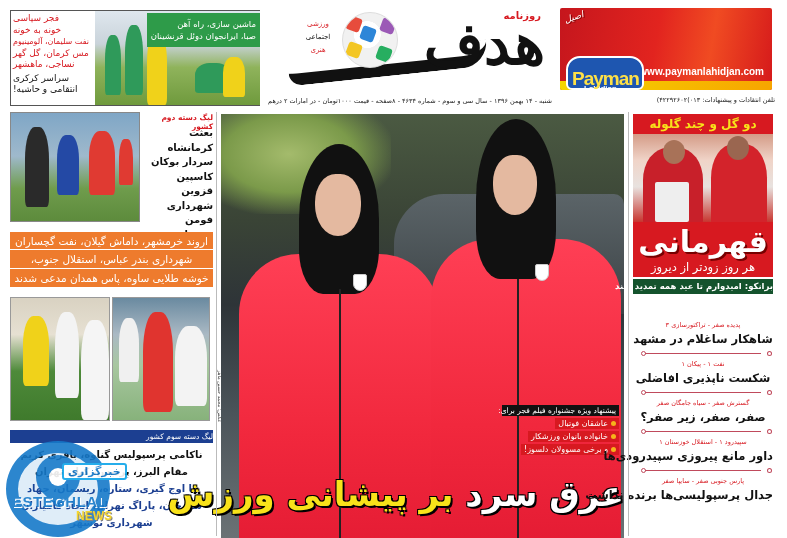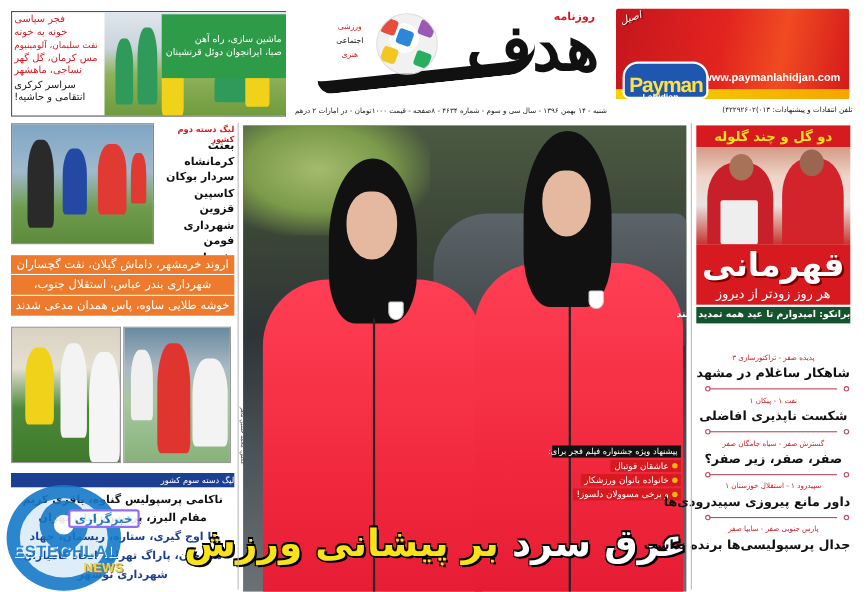--- a/index.html
+++ b/index.html
@@ -32,21 +32,21 @@
     .ball .p4 { left: 34px; top: 34px; background: #27ae60; }
     .ball .p5 { left: 4px; top: 4px; background: #e74c3c; }
     .logo-cats { position: absolute; left: 26px; top: 14px; width: 44px; text-align: center; font-size: 7px; line-height: 13px; }
     .logo-cats span { display: block; }
     .cat1 { color: #d71920; } .cat2 { color: #111; } .cat3 { color: #d71920; }
     .dateline { left: 262px; top: 97px; width: 296px; font-size: 6.5px; color: #222; text-align: center; white-space: nowrap; }
 
     
     .teaser { left: 10px; top: 10px; width: 250px; height: 96px; border: 1px solid #555; background: #fff; }
     .teaser-photo { position: absolute; left: 84px; top: 0; width: 165px; height: 94px; background: linear-gradient(180deg,#dfe7ee 0%,#c9d3da 35%,#8fb35b 60%,#6f9a3d 100%); overflow: hidden; }
-    .teaser-tag { position: absolute; right: 0; top: 2px; background: #2e9b49; color: #fff; font-size: 8.5px; padding: 17px 4px; line-height: 12px; text-align: right; }
+    .teaser-tag { position: absolute; right: 0; top: 2px; background: #2e9b49; color: #fff; font-size: 8.5px; padding: 5px 4px; line-height: 12px; text-align: right; }
     .teaser-text { position: absolute; left: 2px; top: 2px; width: 80px; text-align: left; font-weight: normal; font-size: 9px; line-height: 11.5px; }
     .teaser-red { color: #d71920; }
     .teaser-black { color: #111; margin-top: 2px; }
     .fig { position: absolute; border-radius: 40% 40% 10% 10%; }
 
     
     .lc-photo1 { left: 10px; top: 112px; width: 130px; height: 110px; background: linear-gradient(180deg,#7fa6c6 0%,#9fb9cc 40%,#6f9c4c 70%,#5d8b3c 100%); border: 1px solid #888; overflow: hidden; }
     .lc-tag1 { left: 143px; top: 113px; width: 70px; font-size: 7.5px; color: #d71920; text-align: right; font-weight: bold; }
     .lc-list1 { left: 143px; top: 126px; width: 70px; text-align: right; font-weight: bold; font-size: 10px; line-height: 14.5px; color: #111; }
 
@@ -59,21 +59,21 @@
 
     .lc-bar { left: 10px; top: 430px; width: 203px; height: 13px; background: #1c3f91; color: #fff; font-size: 7.5px; line-height: 13px; }
     .lc-list2 { left: 10px; top: 446px; width: 203px; text-align: center; font-weight: bold; font-size: 10px; line-height: 17px; }
     .lc-list2 .l-black { color: #111; }
     .lc-list2 .l-blue { color: #1c3f91; }
 
     .watermark { left: 0; top: 435px; width: 120px; height: 103px; opacity: 0.9; }
     .wm-circle { position: absolute; left: 6px; top: 6px; width: 104px; height: 96px; border-radius: 50%; border: 12px solid #1679c9; background: rgba(22,121,201,0.15); }
     .wm-pin { position: absolute; left: 36px; top: 20px; width: 44px; height: 44px; border-radius: 50% 50% 50% 0; transform: rotate(-45deg); background: #1679c9; }
     .wm-pin-inner { position: absolute; left: 49px; top: 33px; width: 18px; height: 18px; border-radius: 50%; background: #fff; }
-    .wm-fa { position: absolute; left: 62px; top: 28px; background: #fff; border: 2px solid #8b5cf6; color: #1679c9; font-weight: bold; font-size: 11px; padding: 0 4px; border-radius: 3px; }
+    .wm-fa { position: absolute; left: 62px; top: 28px; background: #fff; border: 2px solid #0ea5e9; color: #1679c9; font-weight: bold; font-size: 11px; padding: 0 4px; border-radius: 3px; }
     .wm-est { position: absolute; left: 12px; top: 58px; color: #1679c9; font-family: "Liberation Sans", sans-serif; font-weight: bold; font-size: 15px; direction: ltr; letter-spacing: 0.5px; text-shadow: 1px 1px 0 #fff; }
     .wm-news { position: absolute; left: 76px; top: 74px; color: #f3d11a; font-family: "Liberation Sans", sans-serif; font-weight: bold; font-size: 12px; direction: ltr; text-shadow: 1px 1px 0 #777; }
 
     
     .main-photo { left: 221px; top: 114px; width: 403px; height: 424px; overflow: hidden; background: linear-gradient(180deg,#4b5a42 0%,#3a4436 25%,#2e3438 45%,#4a5359 70%,#6b7275 100%); }
     .mp-leaves { position: absolute; left: 0; top: 0; width: 170px; height: 100px; background: radial-gradient(ellipse at 40% 40%, #a4bb6c 0%, #7b9a4a 45%, rgba(80,100,50,0) 75%); }
     .mp-car { position: absolute; right: 0; top: 80px; width: 230px; height: 120px; background: linear-gradient(180deg,#5b6468,#3c4346); border-radius: 50px 10px 0 0; }
     .woman { position: absolute; }
     .jacket { position: absolute; background: linear-gradient(180deg,#ff3f55 0%,#f1283d 60%,#e41b33 100%); border-radius: 60px 60px 0 0; }
     .hijab { position: absolute; background: #111; border-radius: 50% 50% 30% 30%; }

